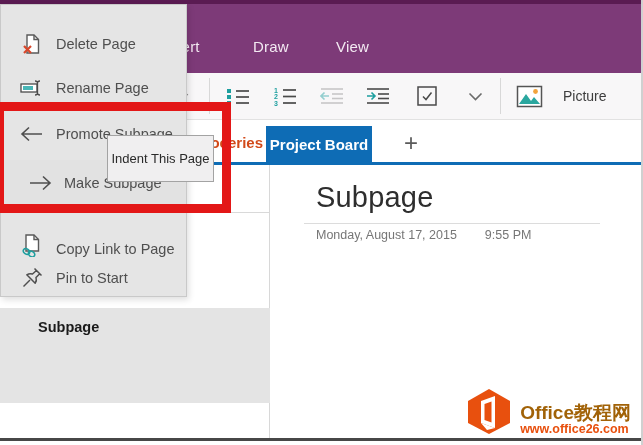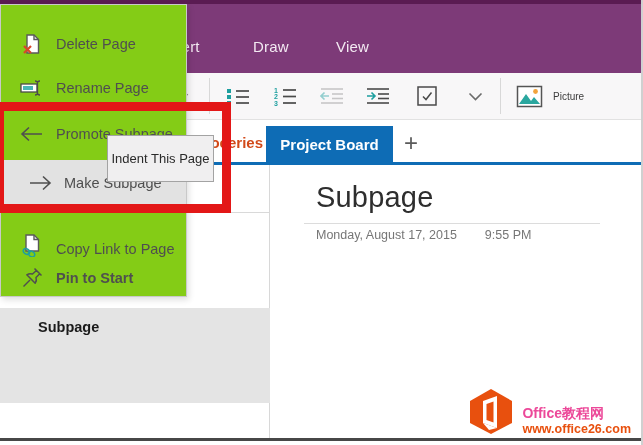--- a/index.html
+++ b/index.html
@@ -8,51 +8,51 @@
        border-right:2px solid #d0d0d0;}
   
   .titlestrip{position:absolute;left:0;top:0;width:643px;height:4px;background:#5a1b52;}
   .ribbon{position:absolute;left:0;top:4px;width:643px;height:69px;background:#7d3a78;}
   .ribbon-tab{position:absolute;top:34px;color:#f3e9f2;font-size:15px;letter-spacing:.2px;cursor:default;}
   
   .toolbar{position:absolute;left:0;top:73px;width:643px;height:47px;background:#f8f7f8;
            border-bottom:1px solid #e2e2e2;}
   .tb-sep{position:absolute;top:5px;width:1px;height:36px;background:#d8d8d8;}
   .tb-btn{position:absolute;top:0;height:46px;display:flex;align-items:center;justify-content:center;}
-  .tb-label{font-size:10px;color:#3d3d3d;margin-left:10px;}
+  .tb-label{font-size:14px;color:#3d3d3d;margin-left:20px;}
   
   .tabbar{position:absolute;left:0;top:120px;width:643px;height:45px;background:#ffffff;
           border-bottom:3px solid #0e6cb5;}
   .tab-groceries{position:absolute;left:175px;top:8px;width:88px;height:30px;line-height:30px;
                  overflow:hidden;direction:rtl;white-space:nowrap;text-align:right;
                  color:#d24a1a;font-size:15px;font-weight:700;}
-  .tab-selected{position:absolute;left:266px;top:6px;width:127px;height:36px;background:#0e6cb5;
+  .tab-selected{position:absolute;left:266px;top:6px;width:106px;height:36px;background:#0e6cb5;
                 color:#ffffff;font-size:15px;font-weight:700;display:flex;align-items:center;justify-content:center;}
   .tab-add{position:absolute;left:396px;top:6px;width:30px;height:34px;color:#5a5a5a;font-size:24px;
            font-weight:300;display:flex;align-items:center;justify-content:center;}
   
   .main{position:absolute;left:0;top:165px;width:643px;height:273px;background:#fff;}
   .pagespane{position:absolute;left:0;top:0;width:270px;height:273px;background:#fff;
              border-right:1px solid #d8d8d8;}
   .pane-sep{position:absolute;left:187px;top:47px;width:83px;height:1px;background:#d9d9d9;}
   .selected-block{position:absolute;left:0;top:143px;width:270px;height:95px;background:#e4e4e4;}
   .selected-label{position:absolute;left:38px;top:11px;font-size:14.5px;font-weight:700;color:#1b1b1b;}
   .content{position:absolute;left:271px;top:0;width:372px;height:273px;background:#fff;}
   .page-title{margin:16px 0 0 45px;font-size:29px;font-weight:400;color:#2e2e2e;letter-spacing:.2px;}
   .title-rule{margin:9px 0 0 33px;width:296px;height:1px;background:#dcdcdc;}
   .date-row{margin:4px 0 0 45px;font-size:12.5px;color:#767676;}
   .date-row .time{margin-left:28px;}
   
   .watermark{position:absolute;right:10px;bottom:9px;display:flex;align-items:center;}
   .wm-texts{margin-left:6px;display:flex;flex-direction:column;align-items:flex-start;}
-  .wm-title{font-size:14px;font-weight:700;color:#ec4899;line-height:20px;margin-top:16px;}
+  .wm-title{font-size:19px;font-weight:700;color:#a16207;line-height:20px;margin-top:16px;}
   .wm-url{font-size:12.5px;font-weight:700;color:#e8500e;line-height:13px;}
   .bottom-edge{position:absolute;left:0;top:438px;width:643px;height:3px;background:#474747;}
   
-  .ctxmenu{position:absolute;left:0;top:4px;width:187px;height:293px;background:#84cc16;
+  .ctxmenu{position:absolute;left:0;top:4px;width:187px;height:293px;background:#e5e5e5;
            border:1px solid #c9c9c9;z-index:40;box-shadow:2px 3px 6px rgba(0,0,0,.12);}
   .menu-item{position:absolute;left:0;width:185px;height:45px;display:flex;align-items:center;cursor:default;}
   .menu-item.hover{background:#e2e2e2;padding-left:8px;}
   .mi-icon{width:24px;margin-left:19px;display:flex;align-items:center;justify-content:center;}
   .mi-label{margin-left:12px;font-size:14.5px;color:#4f4f4f;}
   
   .tooltip{position:absolute;left:107px;top:135px;width:107px;height:47px;background:#f0eff0;
            border:1px solid #a3a3a3;z-index:55;display:flex;align-items:center;justify-content:center;
            font-size:13px;color:#2a2a2a;white-space:nowrap;}
   .red-box{position:absolute;left:-5px;top:102px;width:236px;height:111px;
@@ -225,21 +225,21 @@
         <svg width="22" height="23" viewBox="0 0 22 23">
           <path d="M5 1 H13 L17.5 5.5 V17 H5 Z" fill="#ffffff" stroke="#5a5a5a" stroke-width="1.4"></path>
           <path d="M13 1 V5.5 H17.5" fill="none" stroke="#5a5a5a" stroke-width="1.4"></path>
           <ellipse cx="5.5" cy="17.5" rx="3.4" ry="2.6" fill="none" stroke="#1d9f9f" stroke-width="1.5" transform="rotate(35 5.5 17.5)"></ellipse>
           <ellipse cx="10.5" cy="20" rx="3.4" ry="2.6" fill="none" stroke="#1d9f9f" stroke-width="1.5" transform="rotate(35 10.5 20)"></ellipse>
         </svg>
       </span>
       <span class="mi-label">Copy Link to Page</span>
     </div>
 
-    <div class="menu-item" style="top:250px;font-weight:bold;">
+    <div class="menu-item" style="top:250px;">
       <span class="mi-icon">
         <svg width="22" height="22" viewBox="0 0 22 22">
           <path d="M13.5 1.5 L20.5 8.5 M16 3 L11.5 7 Q8.5 6 5.8 7.8 L14.2 16.2 Q16 13.5 15 10.5 L19 6.5" fill="none" stroke="#4f4f4f" stroke-width="1.5" stroke-linejoin="round"></path>
           <path d="M9 13 L2.5 19.5" fill="none" stroke="#4f4f4f" stroke-width="1.5"></path>
         </svg>
       </span>
       <span class="mi-label">Pin to Start</span>
     </div>
   </div>
 

